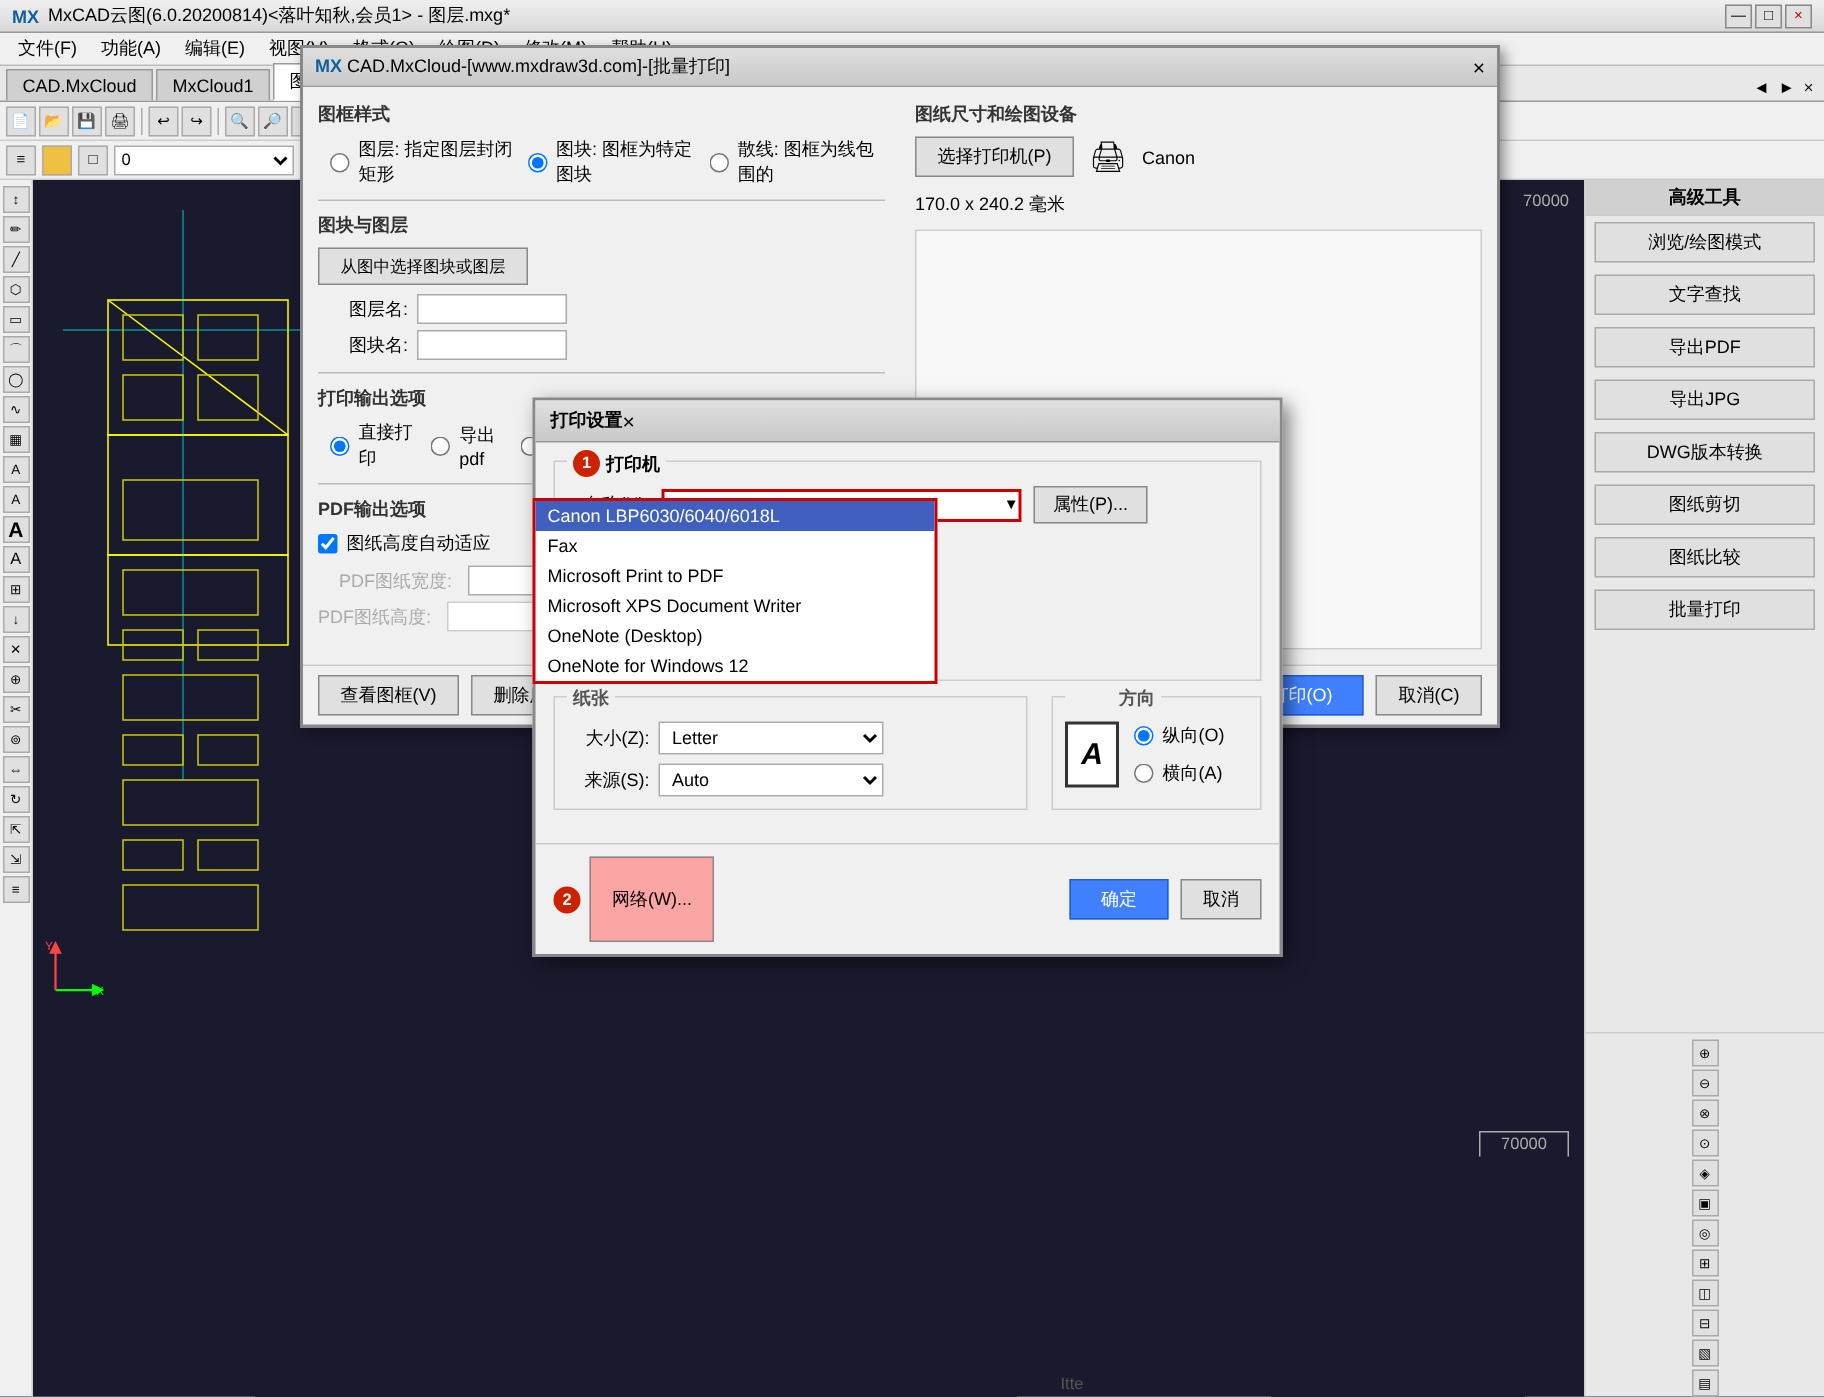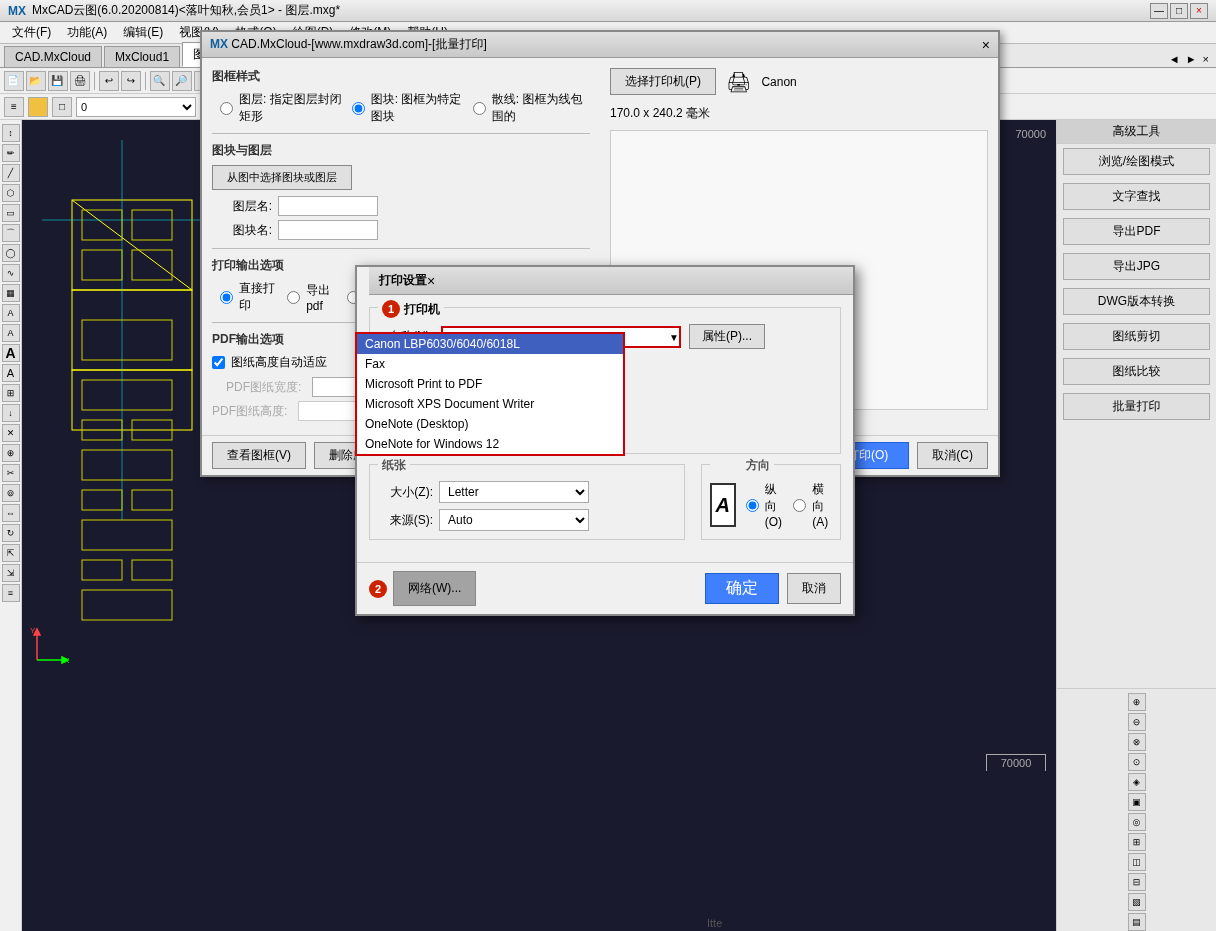--- a/index.html
+++ b/index.html
@@ -41,40 +41,40 @@
     .radio-row { display: flex; align-items: center; gap: 6px; font-size: 12px; }
     .form-row { display: flex; align-items: center; gap: 6px; margin-bottom: 4px; }
     .form-label { font-size: 12px; width: 60px; text-align: right; }
     .form-input { height: 20px; border: 1px solid #aaa; background: white; font-size: 11px; padding: 1px 4px; }
     .batch-btn { padding: 4px 14px; background: #e0e0e0; border: 1px solid #888; font-size: 12px; cursor: pointer; }
     .batch-btn-blue { padding: 4px 20px; background: #4080ff; border: 1px solid #2060dd; color: white; font-size: 12px; cursor: pointer; }
     .dialog-divider { height: 1px; background: #bbb; margin: 8px 0; }
 
     
     #print-dialog { position: absolute; left: 355px; top: 265px; width: 500px; background: #f0f0f0; border: 2px solid #888; box-shadow: 4px 4px 12px rgba(0,0,0,0.5); z-index: 20; }
-    #print-dialog-title { background: linear-gradient(to bottom, #e0e0e0, #c8c8c8); padding: 5px 10px; display: flex; align-items: center; border-bottom: 1px solid #999; margin-left: 12px; }
+    #print-dialog-title { background: linear-gradient(to bottom, #e0e0e0, #c8c8c8); padding: 5px 10px; display: flex; align-items: center; border-bottom: 1px solid #999; }
     #print-dialog-body { padding: 12px; }
     .pd-select-wrapper { position: relative; }
     .pd-select { height: 22px; font-size: 12px; border: 2px solid #cc0000; background: white; padding: 1px 4px; width: 240px; appearance: none; -webkit-appearance: none; cursor: pointer; }
     .pd-select-arrow { position: absolute; right: 2px; top: 50%; transform: translateY(-50%); pointer-events: none; font-size: 10px; }
     .pd-status-row { display: flex; gap: 16px; margin-bottom: 6px; }
     .pd-props-btn { padding: 3px 12px; background: #e0e0e0; border: 1px solid #888; font-size: 12px; cursor: pointer; }
 
     
     #printer-dropdown { position: absolute; left: 355px; top: 332px; width: 270px; background: white; border: 2px solid #cc0000; z-index: 30; }
     .dd-item { padding: 3px 8px; font-size: 12px; cursor: pointer; }
     .dd-item.selected { background: #4060c0; color: white; }
-    .pd-radio-group { display: flex; gap: 8px; }
+    .pd-radio-group { display: flex; flex-direction: column; gap: 8px; }
     .pd-radio-row { display: flex; align-items: center; gap: 6px; font-size: 12px; }
     .orientation-icon { width: 36px; height: 44px; border: 2px solid #333; display: flex; align-items: center; justify-content: center; font-size: 18px; background: white; }
 
     
     #print-dialog-footer { display: flex; justify-content: space-between; align-items: center; padding: 8px 12px; border-top: 1px solid #ccc; }
-    .network-btn { padding: 8px 14px; background: #a3a3a3; border: 1px solid #888; font-size: 12px; cursor: pointer; }
-    .ok-btn { padding: 4px 20px; background: #4080ff; border: 1px solid #2060cc; color: white; font-size: 16px; cursor: pointer; }
+    .network-btn { padding: 19px 14px; background: #fca5a5; border: 1px solid #888; font-size: 12px; cursor: pointer; }
+    .ok-btn { padding: 4px 20px; background: #4080ff; border: 1px solid #2060cc; color: white; font-size: 12px; cursor: pointer; }
     .cancel-btn { padding: 4px 14px; background: #e0e0e0; border: 1px solid #888; font-size: 12px; cursor: pointer; }
 
     
     .num-badge { width: 18px; height: 18px; border-radius: 50%; background: #cc2200; color: white; font-size: 11px; font-weight: bold; display: flex; align-items: center; justify-content: center; }
   </style>
 </head>
 <body>
 
 <div id="titlebar">
   <div style="display:flex;align-items:center;gap:6px;">
@@ -233,21 +233,21 @@
       </g>
       <text x="42" y="543" fill="#00ff00" font-size="8">X</text>
       <text x="8" y="513" fill="#ff4444" font-size="8">Y</text>
     </svg>
 
     <div style="position:absolute;right:10px;top:8px;color:#aaa;font-size:11px;">70000</div>
     <div style="position:absolute;right:10px;bottom:160px;color:#aaa;font-size:11px;border-left:1px solid #aaa;border-right:1px solid #aaa;border-top:1px solid #aaa;padding:2px 10px;width:60px;text-align:center;">70000</div>
   </div>
 
   <div style="width:160px;background:#e8e8e8;border-left:1px solid #ccc;display:flex;flex-direction:column;">
-    <div style="background:#d0d0d0;padding:3px 16px;font-size:12px;border-bottom:1px solid #ccc;text-align:center;font-weight:normal;">
+    <div style="background:#d0d0d0;padding:3px 16px;font-size:12px;border-bottom:1px solid #ccc;text-align:center;font-weight:bold;">
       <span>高级工具</span>
     </div>
     <div class="rp-btn">浏览/绘图模式</div>
     <div class="rp-btn">文字查找</div>
     <div class="rp-btn">导出PDF</div>
     <div class="rp-btn">导出JPG</div>
     <div class="rp-btn">DWG版本转换</div>
     <div class="rp-btn">图纸剪切</div>
     <div class="rp-btn">图纸比较</div>
     <div class="rp-btn">批量打印</div>
@@ -343,20 +343,21 @@
           <span style="font-size:12px;color:#aaa;width:80px;margin-left:14px;">PDF图纸宽度:</span>
           <input type="text" class="form-input" style="width: 60px;">
           </div>
         <div class="form-row">
           <span style="font-size:12px;color:#aaa;width:80px;">PDF图纸高度:</span>
           <input type="text" class="form-input" style="width: 60px; color: rgb(170, 170, 170); border-color: rgb(204, 204, 204);">
           </div>
       </div>
 
       <div style="flex:1;">
+        <div class="section-label">图纸尺寸和绘图设备</div>
         <div style="display:flex;align-items:center;gap:10px;margin-bottom:10px;">
           <button class="batch-btn">选择打印机(P)</button>
           <span style="font-size:20px;">🖨</span>
           <span style="font-size:12px;">Canon</span>
         </div>
         <div style="font-size:12px;margin-bottom:8px;">
           <span>170.0 x 240.2 毫米</span>
         </div>
 
         <div style="width:100%;height:280px;background:#f8f8f8;border:1px solid #ccc;"></div>

